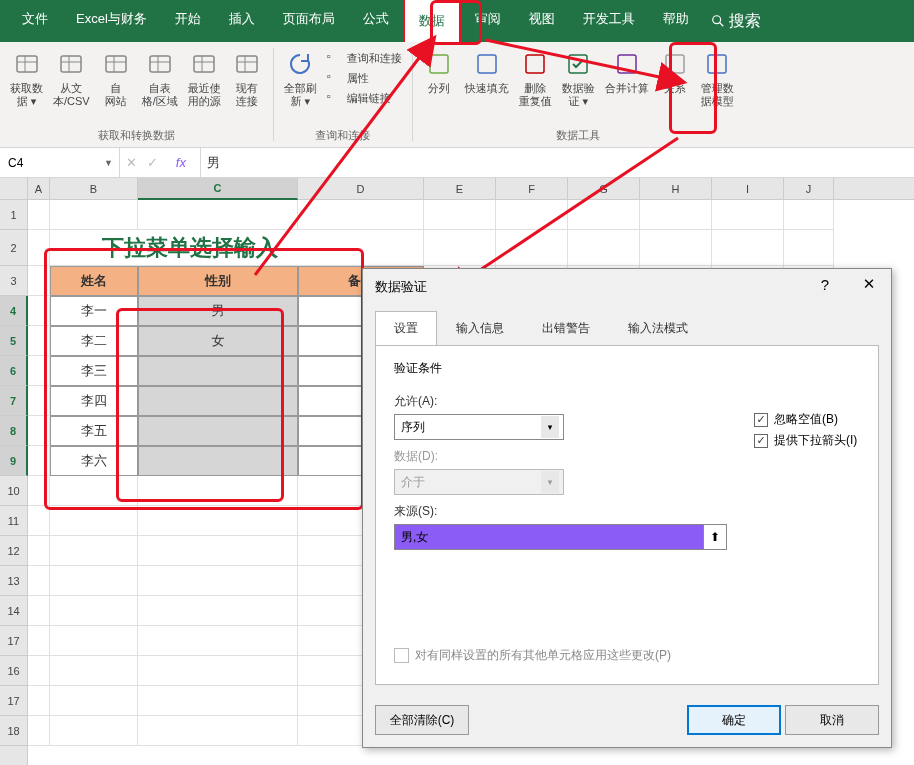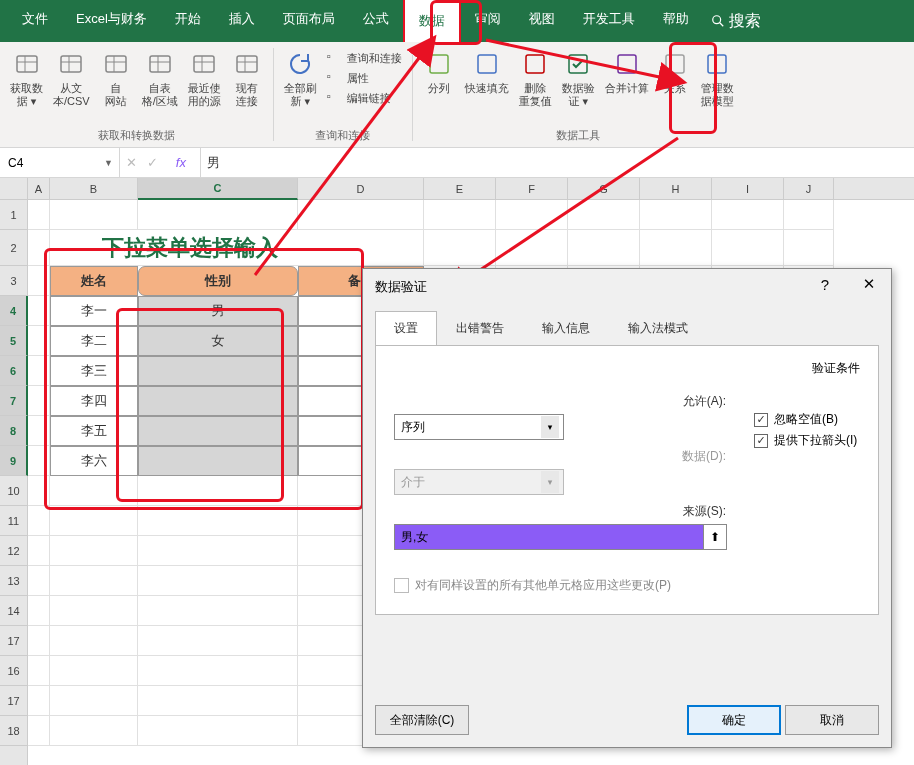--- a/index.html
+++ b/index.html
@@ -52,21 +52,21 @@
 
 .red-box { position: absolute; border: 3px solid #e81123; border-radius: 6px; pointer-events: none; }
 
 .dialog { position: absolute; left: 362px; top: 268px; width: 530px; height: 480px; background: #f0f0f0; border: 1px solid #888; box-shadow: 2px 2px 8px rgba(0,0,0,0.3); z-index: 50; }
 .dialog-title { height: 36px; display: flex; align-items: center; padding: 0 12px; font-size: 13px; position: relative; }
 .dialog-title .dlg-ctrl { position: absolute; right: 0; top: 0; display: flex; }
 .dialog-title .dlg-ctrl span { width: 44px; height: 30px; display: flex; align-items: center; justify-content: center; font-size: 15px; cursor: pointer; }
 .dialog-tabs { display: flex; margin: 6px 12px 0; }
 .dialog-tabs .tab { padding: 8px 18px; font-size: 12px; border: 1px solid transparent; cursor: pointer; color: #333; }
 .dialog-tabs .tab.active { background: #fff; border: 1px solid #bbb; border-bottom: 1px solid #fff; }
-.dialog-body { background: #fff; margin: 0 12px 12px; border: 1px solid #bbb; padding: 14px 18px; height: 270px; position: relative; margin-top: -1px; text-align: right; }
+.dialog-body { background: #fff; margin: 0 12px 12px; border: 1px solid #bbb; padding: 14px 18px; height: 340px; position: relative; margin-top: -1px; }
 .dialog-body .section-title { font-size: 12px; margin-bottom: 8px; }
 .dialog-body .field-label { font-size: 12px; margin: 8px 0 4px; color: #333; }
 .dialog-body .field-label.disabled { color: #999; }
 .dlg-select { width: 170px; height: 26px; border: 1px solid #888; background: #fff; font-size: 12px; padding: 0 6px; display: flex; align-items: center; position: relative; }
 .dlg-select.disabled { background: #f0f0f0; color: #999; border-color: #bbb; }
 .dlg-select .caret { position: absolute; right: 4px; width: 18px; height: 22px; background: #e8e8e8; display: flex; align-items: center; justify-content: center; font-size: 9px; }
 .dlg-input { width: 332px; height: 26px; border: 1px solid #888; background: #8b5cf6; font-size: 12px; padding: 0 6px; display: flex; align-items: center; position: relative; }
 .dlg-input .range-btn { position: absolute; right: -2px; top: -1px; width: 24px; height: 26px; border: 1px solid #888; background: #fff; display: flex; align-items: center; justify-content: center; font-size: 12px; }
 .dlg-check { display: flex; align-items: center; font-size: 12px; gap: 6px; margin: 4px 0; }
 .dlg-check .box { width: 14px; height: 14px; border: 1px solid #666; display: flex; align-items: center; justify-content: center; font-size: 11px; color: #333; }
@@ -344,21 +344,21 @@
           <div class="cell" style="width: 72px;"></div>
           <div class="cell" style="width: 72px;"></div>
           <div class="cell" style="width: 72px;"></div>
           <div class="cell" style="width: 72px;"></div>
           <div class="cell" style="width: 72px;"></div>
           <div class="cell" style="width: 50px;"></div>
         </div>
         <div class="row">
           <div class="cell" style="width: 22px;"></div>
           <div class="cell hdr-cell" style="width: 88px;">姓名</div>
-          <div class="cell hdr-cell" style="width: 160px; border-radius: 7px;">性别</div>
+          <div class="cell hdr-cell" style="width: 160px;">性别</div>
           <div class="cell hdr-cell" style="width: 126px;">备注</div>
           <div class="cell" style="width: 72px;"></div>
           <div class="cell" style="width: 72px;"></div>
           <div class="cell" style="width: 72px;"></div>
           <div class="cell" style="width: 72px;"></div>
           <div class="cell" style="width: 72px;"></div>
           <div class="cell" style="width: 50px;"></div>
         </div>
         <div class="row">
           <div class="cell" style="width: 22px;"></div>
@@ -547,22 +547,22 @@
 <div class="dialog">
   <div class="dialog-title">
     <span>数据验证</span>
     <div class="dlg-ctrl">
       <span>?</span>
       <span>✕</span>
     </div>
   </div>
   <div class="dialog-tabs" id="dlg-tabs">
       <div class="tab active">设置</div>
+      <div class="tab">输入信息</div>
       <div class="tab">出错警告</div>
-      <div class="tab">输入信息</div>
       <div class="tab">输入法模式</div>
     </div>
   <div class="dialog-body">
     <div class="section-title">验证条件</div>
     <div class="dlg-row">
       <div>
         <div class="field-label">允许(A):</div>
         <div class="dlg-select">
           <span>序列</span>
           <span class="caret">▾</span>

